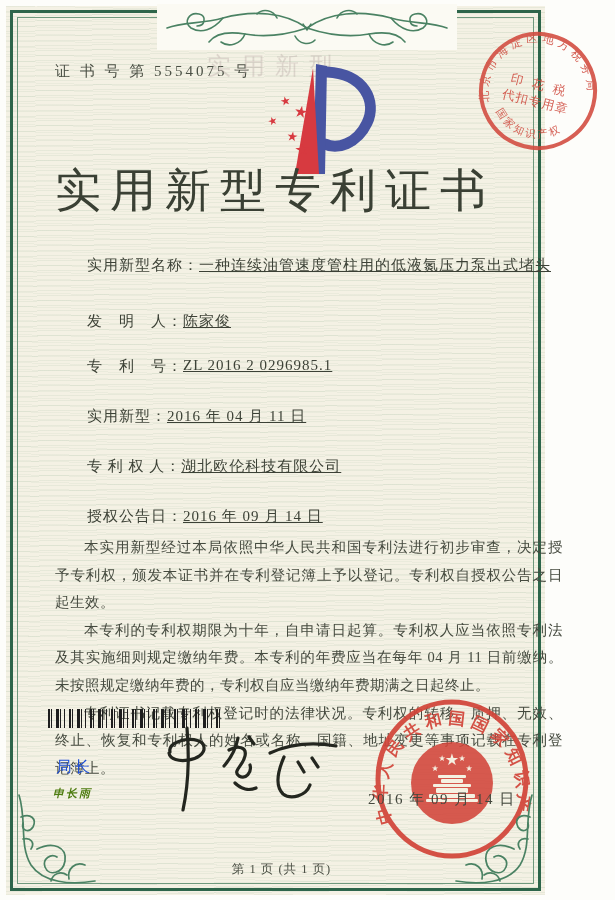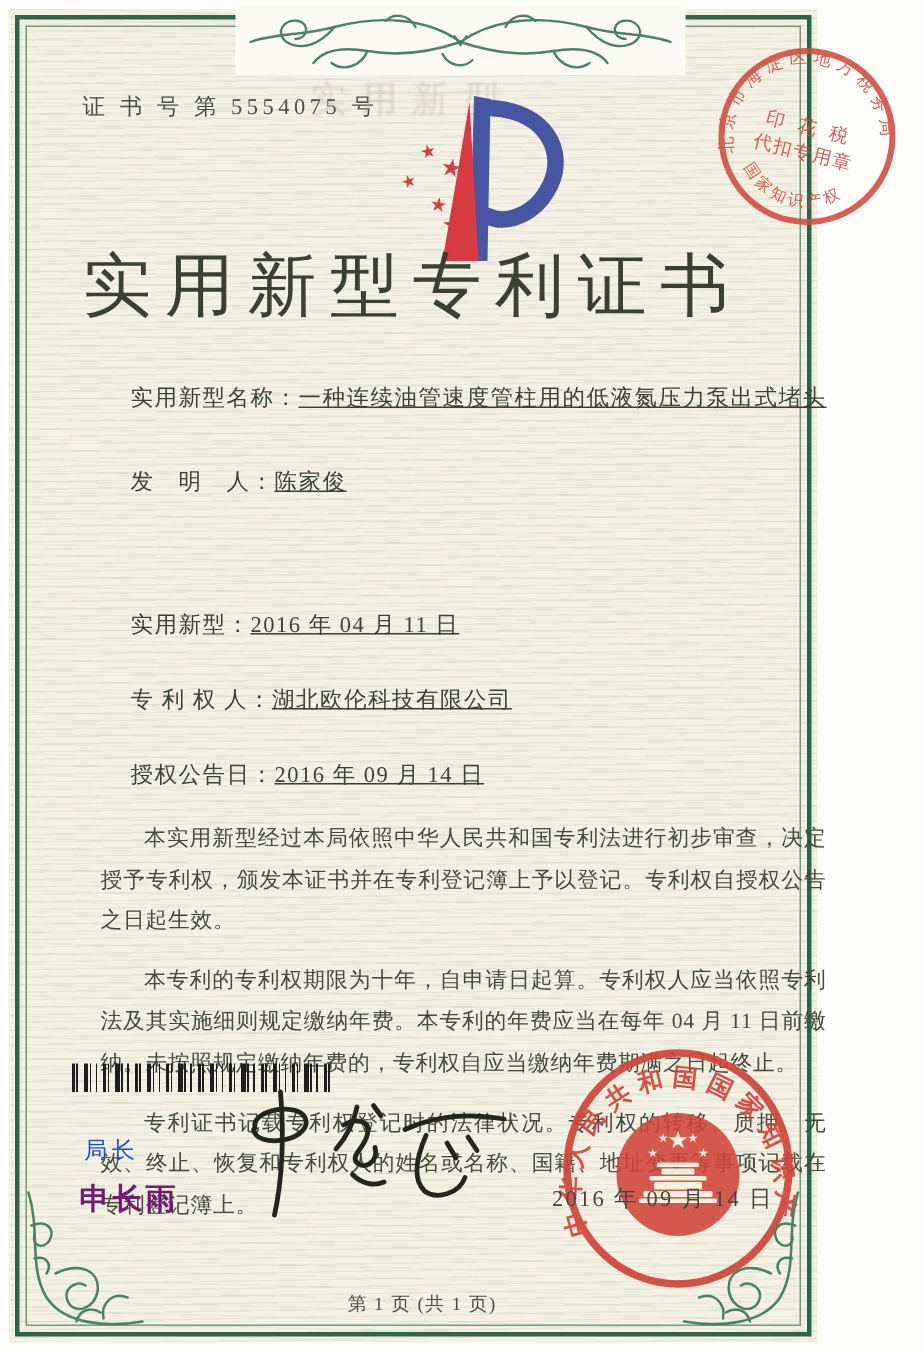--- a/index.html
+++ b/index.html
@@ -13,25 +13,25 @@
   .frame-outer{position:absolute;left:10px;top:10px;right:9px;bottom:9px;border:3px solid #2d654a;}
   .frame-inner{position:absolute;left:17px;top:17px;right:16px;bottom:16px;border:1px solid #6f997d;}
   .abs{position:absolute;}
   #cert-no{left:55px;top:62px;font-size:15px;letter-spacing:3px;color:#4a4f44;white-space:pre;}
   #ghost{left:0;right:0;top:50px;text-align:center;font-size:24px;letter-spacing:10px;color:rgba(170,150,148,.30);filter:blur(.7px);}
   #title{left:0;right:0;top:160px;text-align:center;font-size:46px;letter-spacing:9px;color:#3a4034;font-weight:500;}
   .field{left:55px;width:510px;font-size:15px;color:#3c4136;white-space:pre;display:flex;margin-left:32px;}
   .flabel{letter-spacing:1px;}
   .fvalue{letter-spacing:1px;text-decoration:underline;}
   #body-text{left:55px;width:508px;top:534px;font-size:14.5px;line-height:27.6px;color:#454a3f;text-align:justify;}
-  #body-text p{margin:12px;text-indent:2em;letter-spacing:.5px;}
+  #body-text p{margin:0;text-indent:2em;letter-spacing:.5px;}
   #barcode{left:48px;top:709px;width:176px;height:19px;
     background:repeating-linear-gradient(90deg,#1e1e1e 0 2px,transparent 2px 3px,#1e1e1e 3px 4px,transparent 4px 8px,#1e1e1e 8px 11px,transparent 11px 12px,#1e1e1e 12px 13px,transparent 13px 16px,#1e1e1e 16px 17px,transparent 17px 21px);}
   #director-title{left:56px;top:757px;font-size:15.5px;letter-spacing:3px;color:#1d4ed8;}
-  #director-name{left:53px;top:786px;font-size:20px;letter-spacing:2px;color:#701a75;font-weight:600;}
+  #director-name{left:53px;top:786px;font-size:11px;letter-spacing:2px;color:#4d7c0f;font-weight:600;font-style:italic;}
   #signature{left:150px;top:720px;width:205px;height:100px;}
   #seal{left:371px;top:697px;width:163px;height:166px;opacity:.93;}
   #seal-date{left:368px;top:790px;font-size:15px;letter-spacing:1.5px;color:#43473d;white-space:pre;z-index:5;}
   #footer{left:0;width:615px;top:861px;text-align:center;font-size:12.5px;letter-spacing:1px;color:#4a4f44;transform:translateX(-26px);white-space:pre;}
   #tax-stamp{left:474px;top:27px;width:128px;height:128px;transform:rotate(14deg);opacity:.88;}
   #top-flourish{left:157px;top:4px;width:300px;height:46px;background:#fbfaf3;}
   .corner-flourish{width:95px;height:95px;}
   #corner-left{left:11px;top:793px;}
   #corner-right{right:10px;top:793px;transform:scaleX(-1);}
   #logo{left:253px;top:60px;width:140px;height:120px;}
@@ -102,20 +102,23 @@
     </svg>
   </div>
 
   <div class="abs" id="title">实用新型专利证书</div>
 
   <div class="abs field" style="top:256px">
     <span class="flabel">实用新型名称：</span><span class="fvalue">一种连续油管速度管柱用的低液氮压力泵出式堵头</span>
   </div>
   <div class="abs field" style="top:312px">
     <span class="flabel">发　明　人：</span><span class="fvalue">陈家俊</span>
+  </div>
+  <div class="abs field" style="top:357px">
+    <span class="flabel">专　利　号：</span><span class="fvalue">ZL 2016 2 0296985.1</span>
   </div>
   <div class="abs field" style="top:407px">
     <span class="flabel">实用新型：</span><span class="fvalue">2016 年 04 月 11 日</span>
   </div>
   <div class="abs field" style="top:457px">
     <span class="flabel">专 利 权 人：</span><span class="fvalue">湖北欧伦科技有限公司</span>
   </div>
   <div class="abs field" style="top:507px">
     <span class="flabel">授权公告日：</span><span class="fvalue">2016 年 09 月 14 日</span>
   </div>

